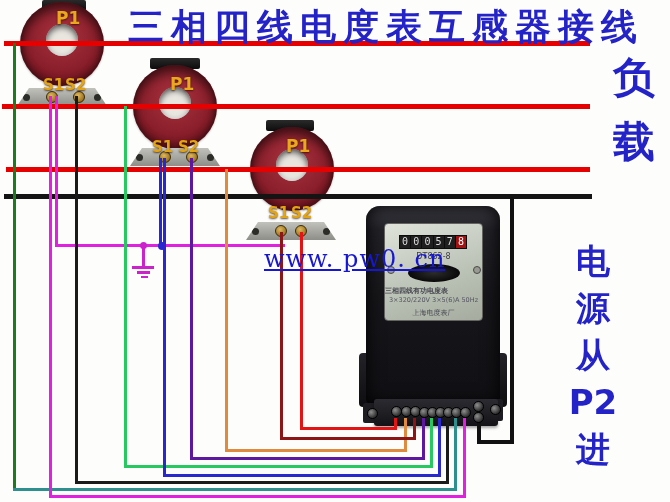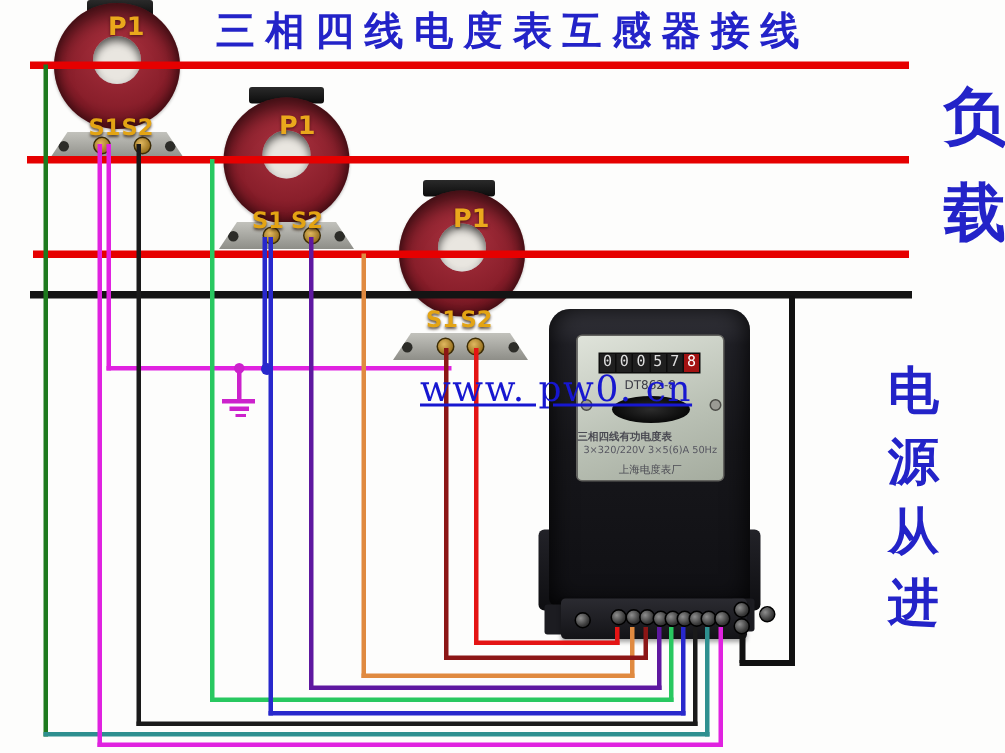--- a/index.html
+++ b/index.html
@@ -1,29 +1,29 @@
 <!DOCTYPE html>
 <html><head>
 <meta charset="utf-8">
 <style>
   html,body{margin:0;padding:0;background:#fff;}
   #stage{position:relative;width:670px;height:502px;background:#fdfdfc;overflow:hidden;
          font-family:"DejaVu Sans","Liberation Sans",sans-serif;}
-  .layer{position:absolute;inset:0;margin-left:16px;}
+  .layer{position:absolute;inset:0;}
   #ct-layer{z-index:1}
   #bus-layer{z-index:2}
   #meter{z-index:3}
   #wire-layer{z-index:5}
   #screw-layer{z-index:6}
   #text-layer{z-index:7;pointer-events:none}
   .seg{position:absolute;}
   .dot{position:absolute;border-radius:50%;}
 
   
-  #title{position:absolute;left:128px;top:3px;font-size:26px;font-weight:700;
+  #title{position:absolute;left:128px;top:3px;font-size:36px;font-weight:700;
          color:#2323c8;letter-spacing:7px;white-space:nowrap;}
   #load-col{position:absolute;left:608px;top:46px;width:52px;text-align:center;
             font-size:42px;font-weight:700;color:#2323c8;line-height:64px;}
   #src-col{position:absolute;left:564px;top:238px;width:58px;text-align:center;
            font-size:34px;font-weight:700;color:#2323c8;line-height:47px;}
   #watermark{position:absolute;left:264px;top:245px;font-size:24px;color:#1717d0;
              font-family:"DejaVu Serif","Liberation Serif",serif;
              text-decoration:underline;letter-spacing:1px;}
 
   
@@ -225,18 +225,19 @@
   <div class="layer" id="text-layer">
     <div id="title">三相四线电度表互感器接线</div>
     <div id="load-col">
       <div>负</div>
       <div>载</div>
     </div>
     <div id="src-col">
       <div>电</div>
       <div>源</div>
       <div>从</div>
+      <div>P2</div>
       <div>进</div>
     </div>
     <div id="watermark">www. pw0. cn</div>
   </div>
 
 </div>
 
 </body></html>

